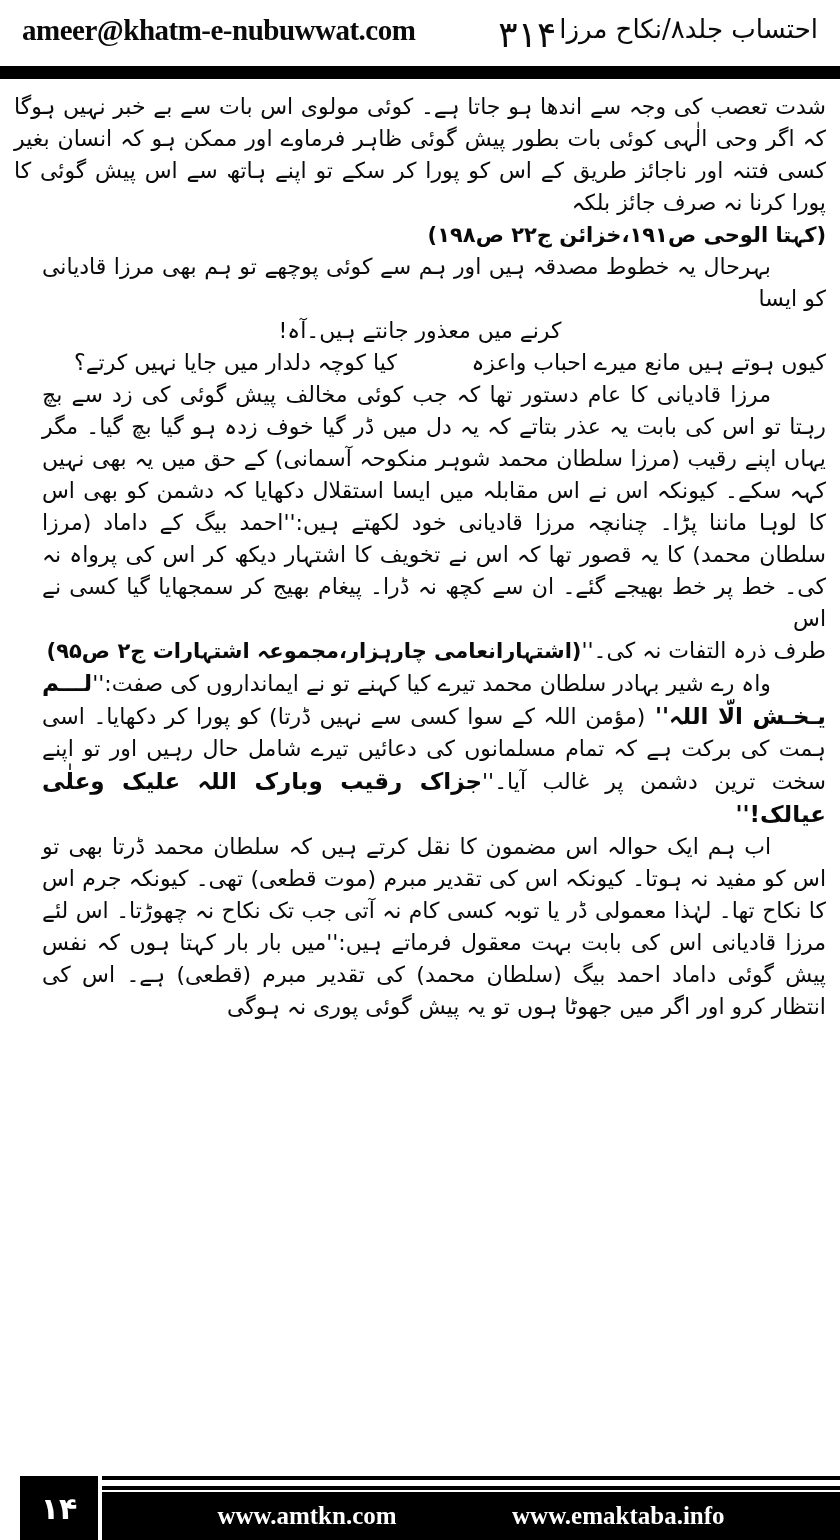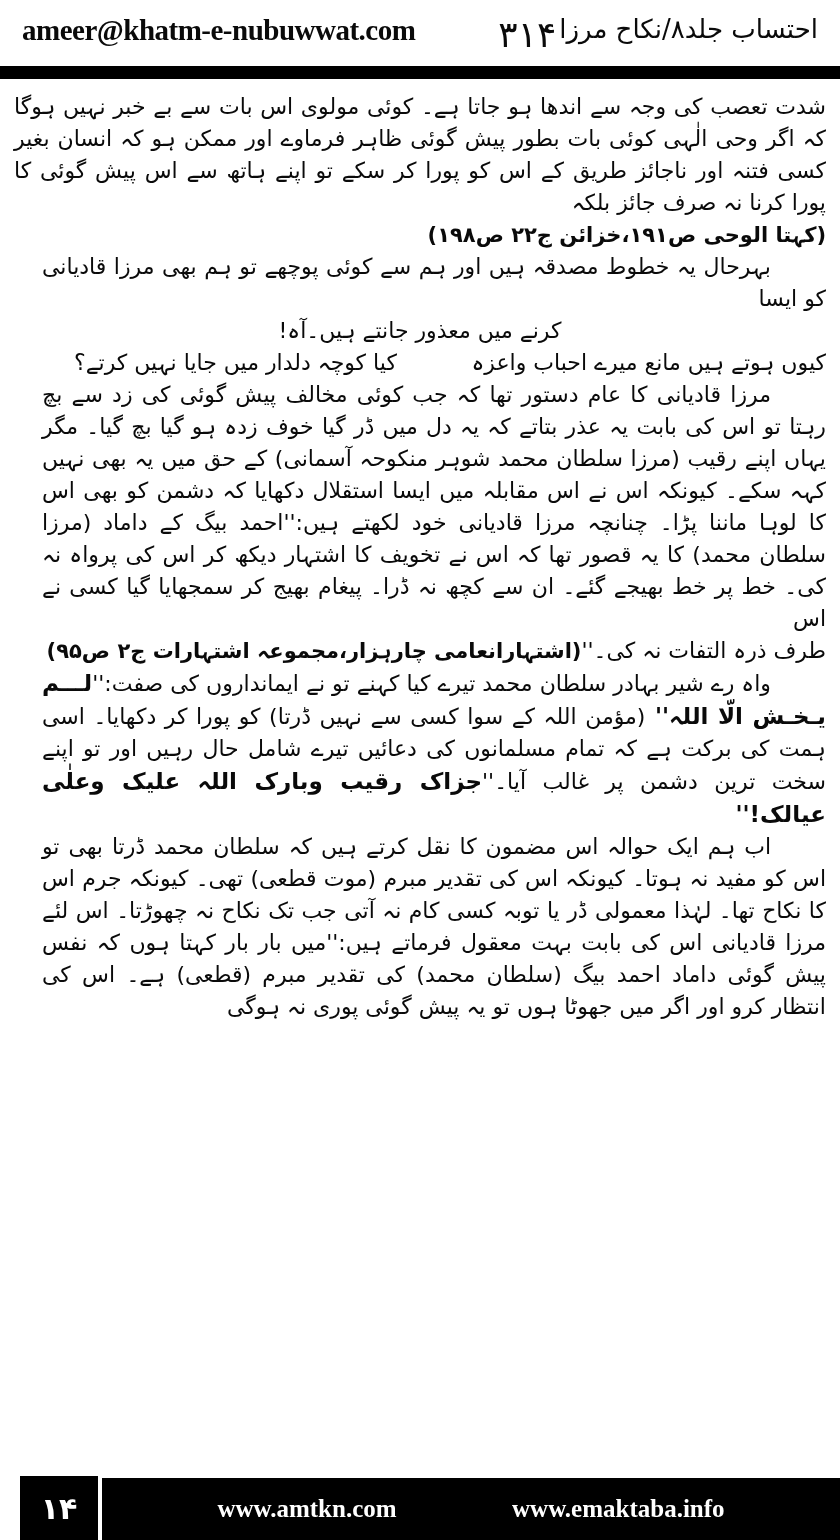--- a/index.html
+++ b/index.html
@@ -44,21 +44,21 @@
   
   .ftr {
     position: absolute; left: 0; right: 0; bottom: 0;
     height: 64px; display: flex; align-items: stretch; background: #fff;
   }
   .pbox {
     width: 78px; margin-left: 20px; background: #000; color: #fff;
     display: flex; align-items: center; justify-content: center;
     font-size: 30px; font-weight: bold; direction: rtl;
   }
-  .fright { flex: 1; display: flex; flex-direction: row; margin-left: 4px; }
+  .fright { flex: 1; display: flex; flex-direction: column; margin-left: 4px; }
   .dlines { height: 14px; display: flex; flex-direction: column; justify-content: space-between; }
   .dlines div { height: 4px; background: #000; }
   .urlbar {
     flex: 1; margin-top: 2px; background: #000; color: #fff;
     display: flex; align-items: center; justify-content: space-evenly;
     font-family: "Liberation Serif", serif; font-weight: bold; font-size: 25px;
   }
 </style>
 </head>
 <body>

